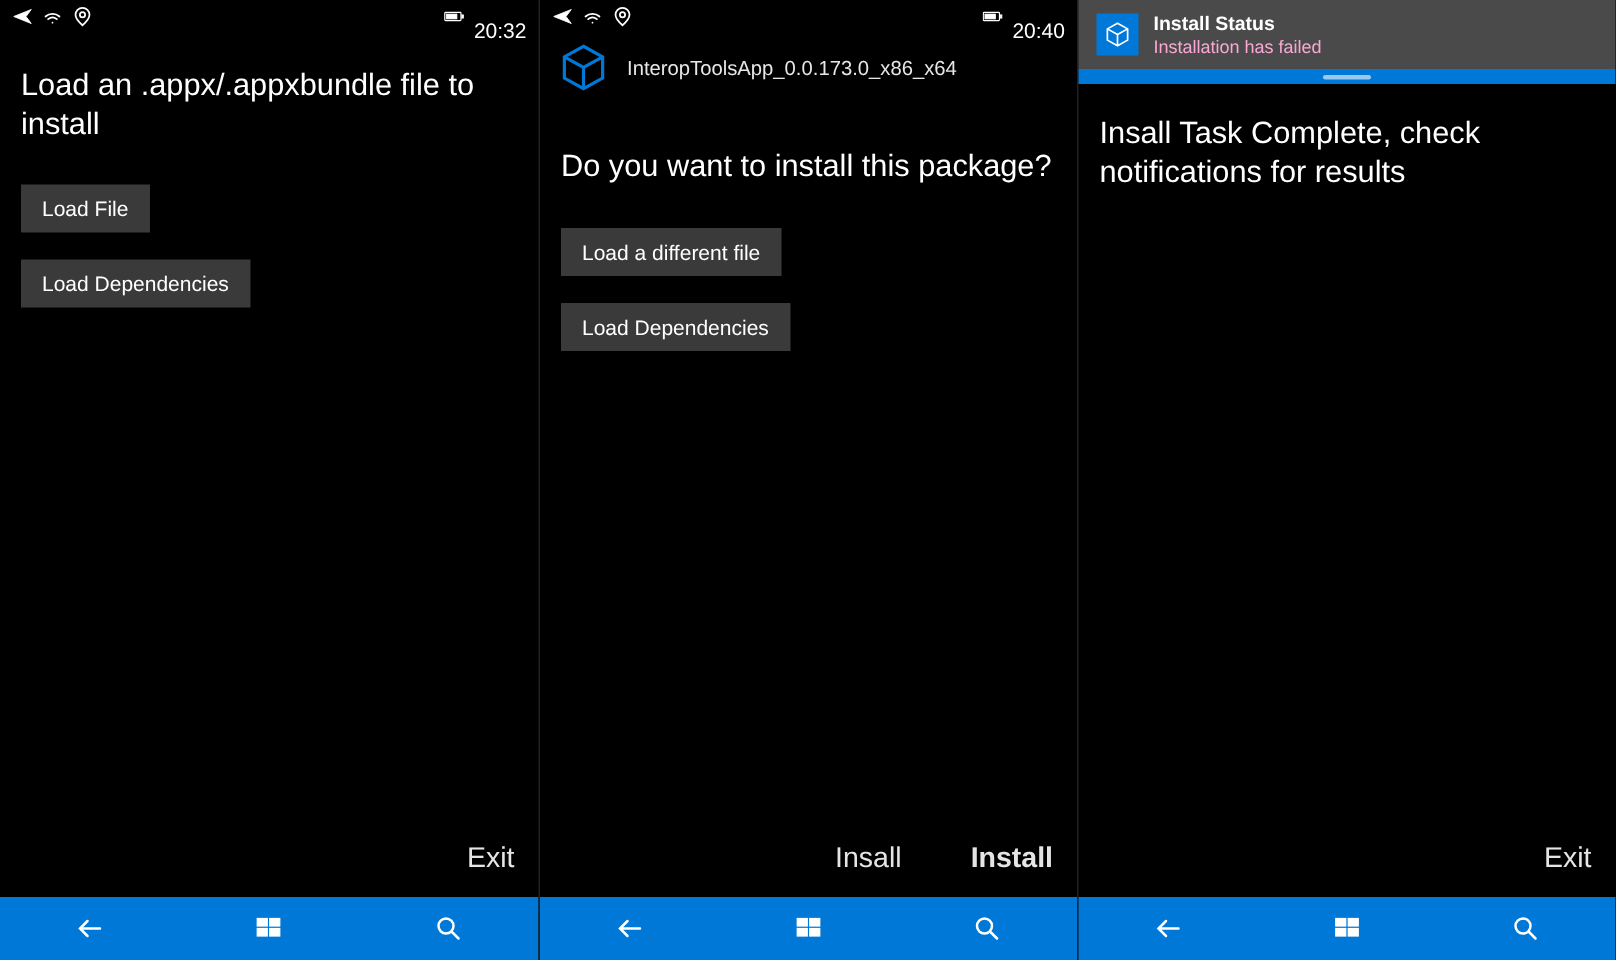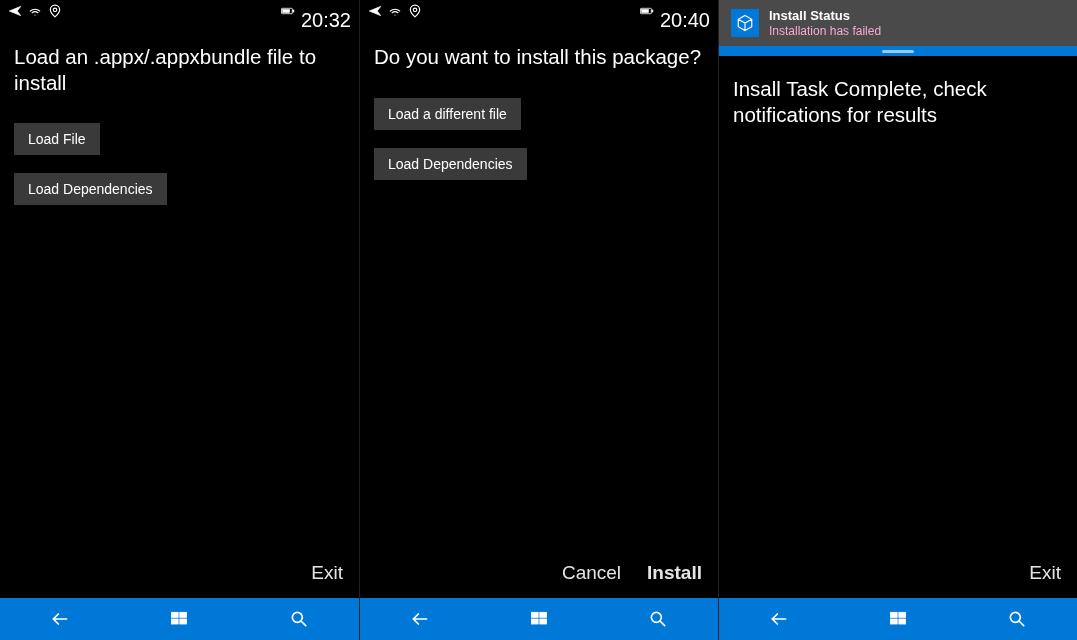--- a/index.html
+++ b/index.html
@@ -27,21 +27,21 @@
     height: 24px;
     display: flex;
     align-items: center;
     justify-content: space-between;
     padding: 0 8px;
     font-size: 12px;
     background: #000;
   }
   .status-left, .status-right { display: flex; align-items: center; gap: 6px; }
   .status-icon { width: 14px; height: 14px; fill: #fff; stroke: #fff; }
-  .clock { font-size: 20px; margin-top: 16px; }
+  .clock { font-size: 14px; margin-top: 16px; }
 
   
   .app-header {
     display: flex;
     align-items: center;
     padding: 4px 12px 16px 12px;
     gap: 12px;
   }
   .cube-icon {
     width: 34px; height: 34px;
@@ -103,21 +103,21 @@
 
   
   .bottom-actions {
     display: flex;
     justify-content: flex-end;
     gap: 26px;
     padding: 8px 16px 14px 16px;
     font-size: 19px;
   }
   .action-link { color: #e5e5e5; cursor: pointer; }
-  .action-link.primary { font-weight: 600; }
+  .action-link.primary { font-weight: 600; margin-left: 20px; }
 
   
   .navbar {
     height: 42px;
     background: #0078d7;
     display: flex;
     align-items: center;
     justify-content: space-around;
   }
   .nav-btn { width: 28px; height: 28px; display:flex; align-items:center; justify-content:center; cursor:pointer;}
@@ -201,29 +201,37 @@
     <div class="status-right">
       <span><svg class="status-icon" viewBox="0 0 26 14">
             <rect x="1" y="2" width="20" height="10" rx="1" fill="none" stroke="#fff" stroke-width="1.5"></rect>
             <rect x="22" y="5" width="2" height="4" fill="#fff"></rect>
             <rect x="3" y="4" width="13" height="6" fill="#fff"></rect>
           </svg></span>
       <span class="clock">20:40</span>
     </div>
   </div>
 
+  <div class="app-header">
+    <span class="cube-icon">
+      <svg viewBox="0 0 24 24">
+          <path d="M12 2l9 5v10l-9 5-9-5V7l9-5z M3 7l9 5 9-5 M12 12v10"></path>
+        </svg>
+    </span>
+    <span class="app-header-title">InteropToolsApp_0.0.173.0_x86_x64</span>
+  </div>
 
   <div class="content">
     <div class="prompt">Do you want to install this package?</div>
     <button class="btn">Load a different file</button><br>
     <button class="btn">Load Dependencies</button>
   </div>
 
   <div class="bottom-actions">
-    <span class="action-link">Cancel</span>
+    <span class="action-link">Insall</span>
     <span class="action-link primary">Install</span>
   </div>
 
   <div class="navbar">
     <span class="nav-btn">
         <svg viewBox="0 0 24 24">
           <path d="M20 12H4m6-6l-6 6 6 6" fill="none" stroke="#fff" stroke-width="2" stroke-linecap="round"></path>
         </svg>
       </span>
     <span class="nav-btn">

